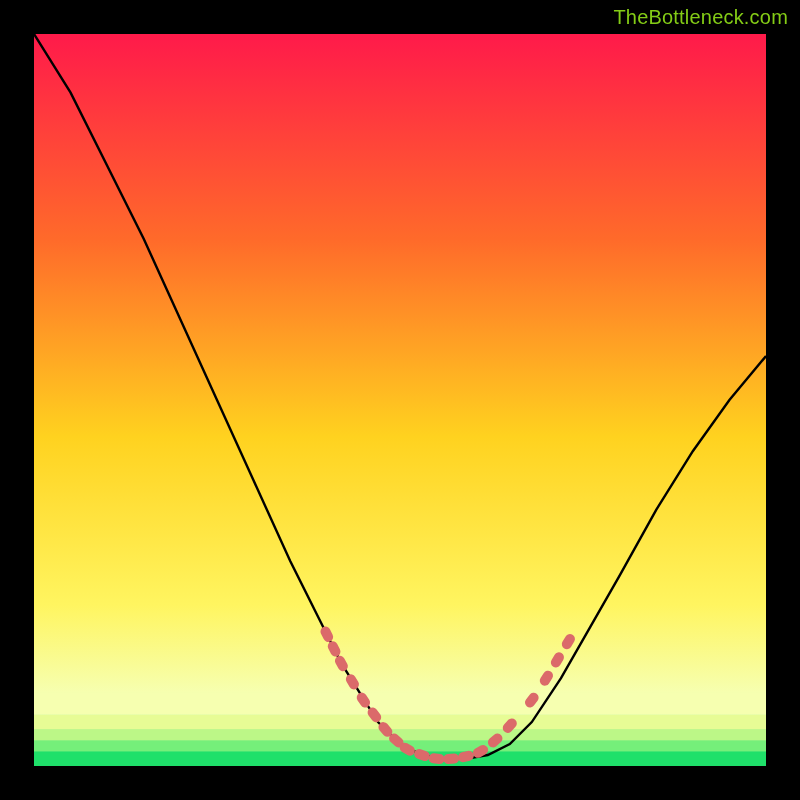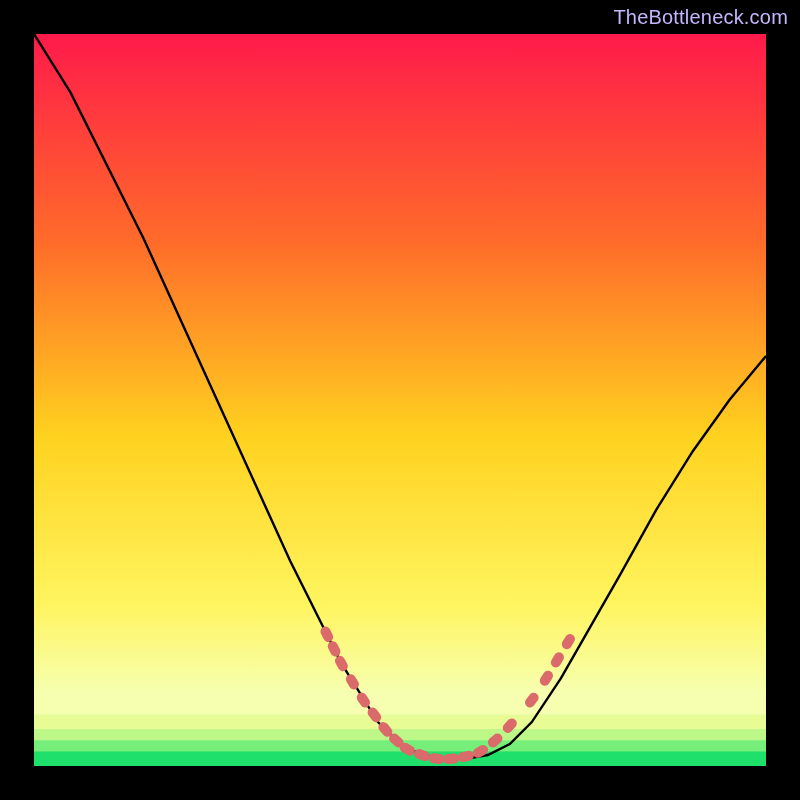--- a/index.html
+++ b/index.html
@@ -21,21 +21,21 @@
   }
   .frame svg {
     display: block;
     width: 732px;
     height: 732px;
   }
   .watermark {
     position: absolute;
     top: 6px;
     right: 12px;
-    color: #c4b5fd;
+    color: #84cc16;
     font-size: 20px;
     letter-spacing: 0.2px;
     font-weight: 400;
     user-select: none;
   }
 </style>
 </head>
 <body>
 
 <div class="watermark">TheBottleneck.com</div>

